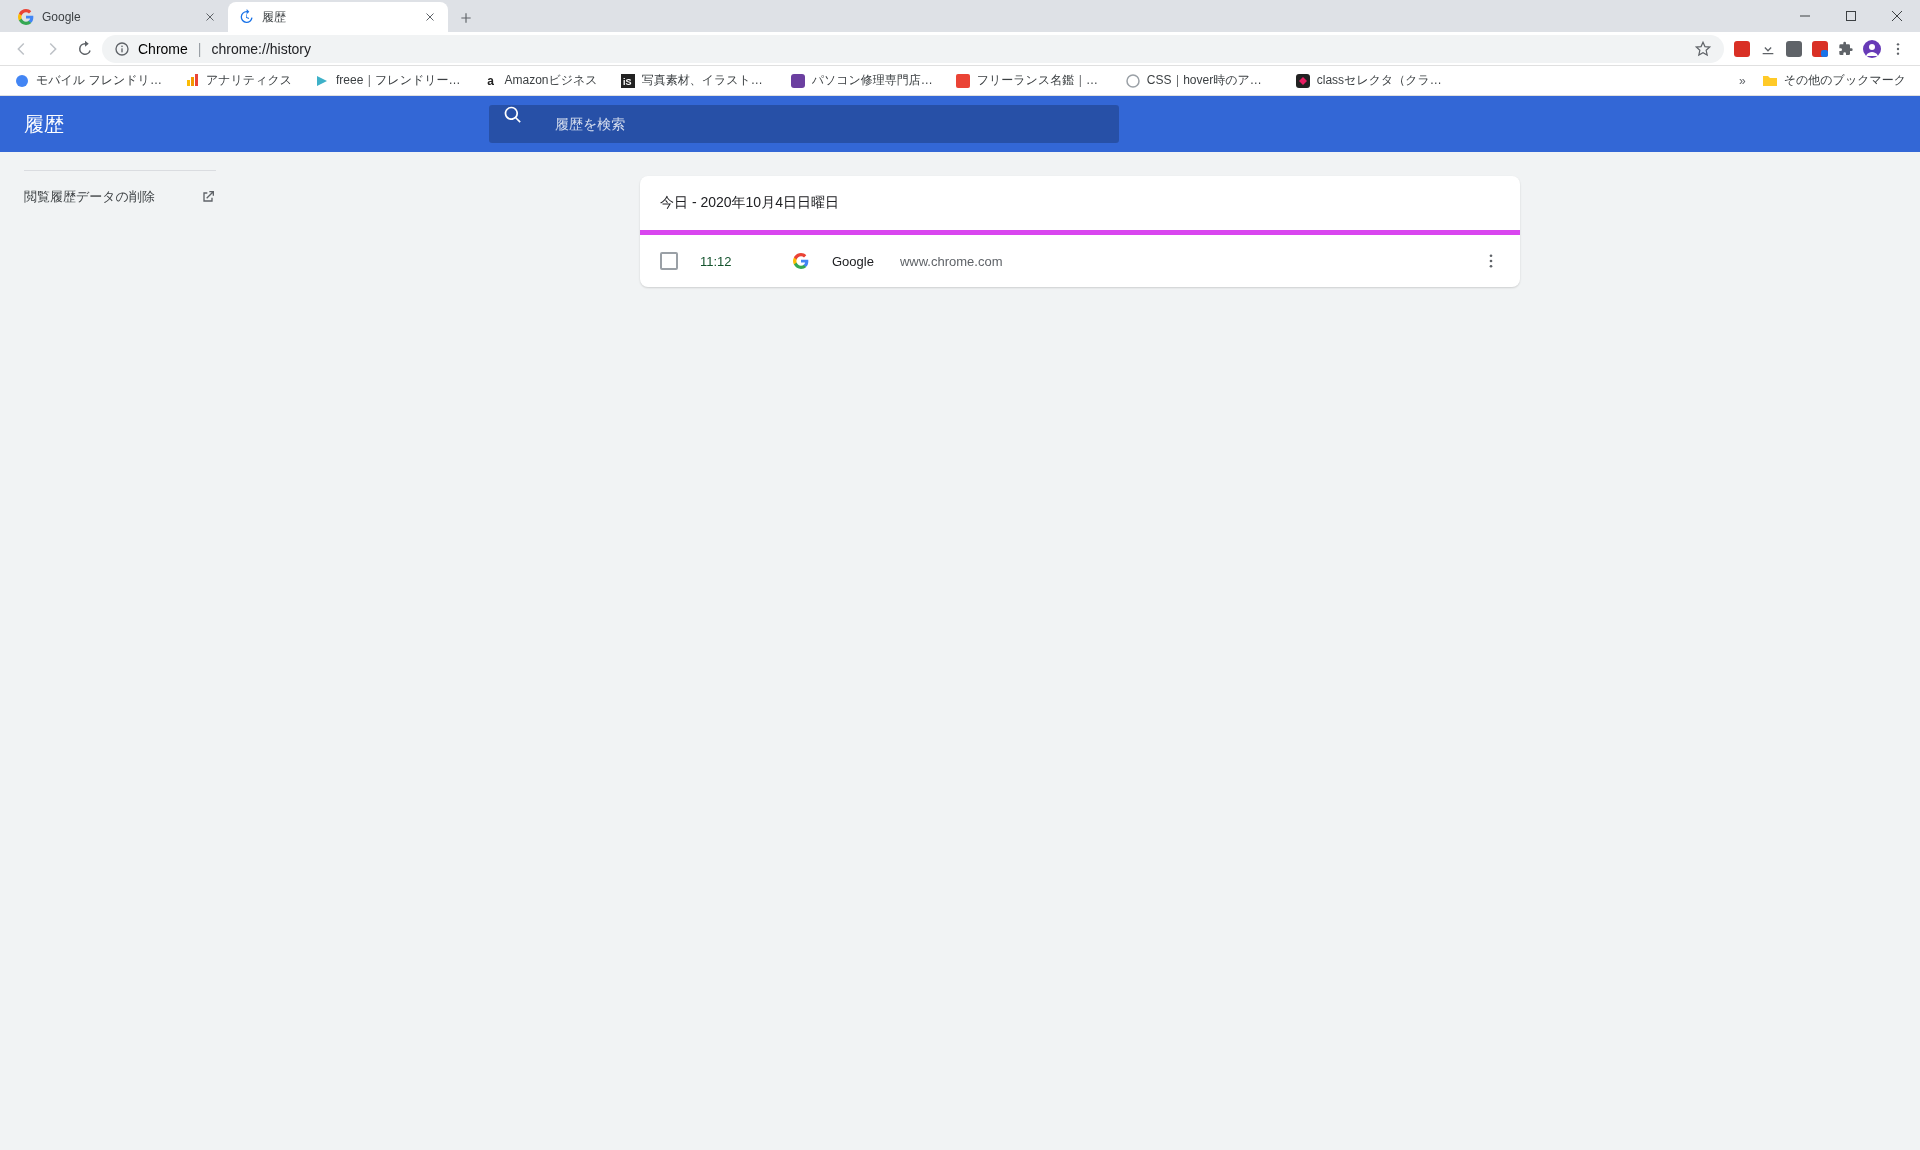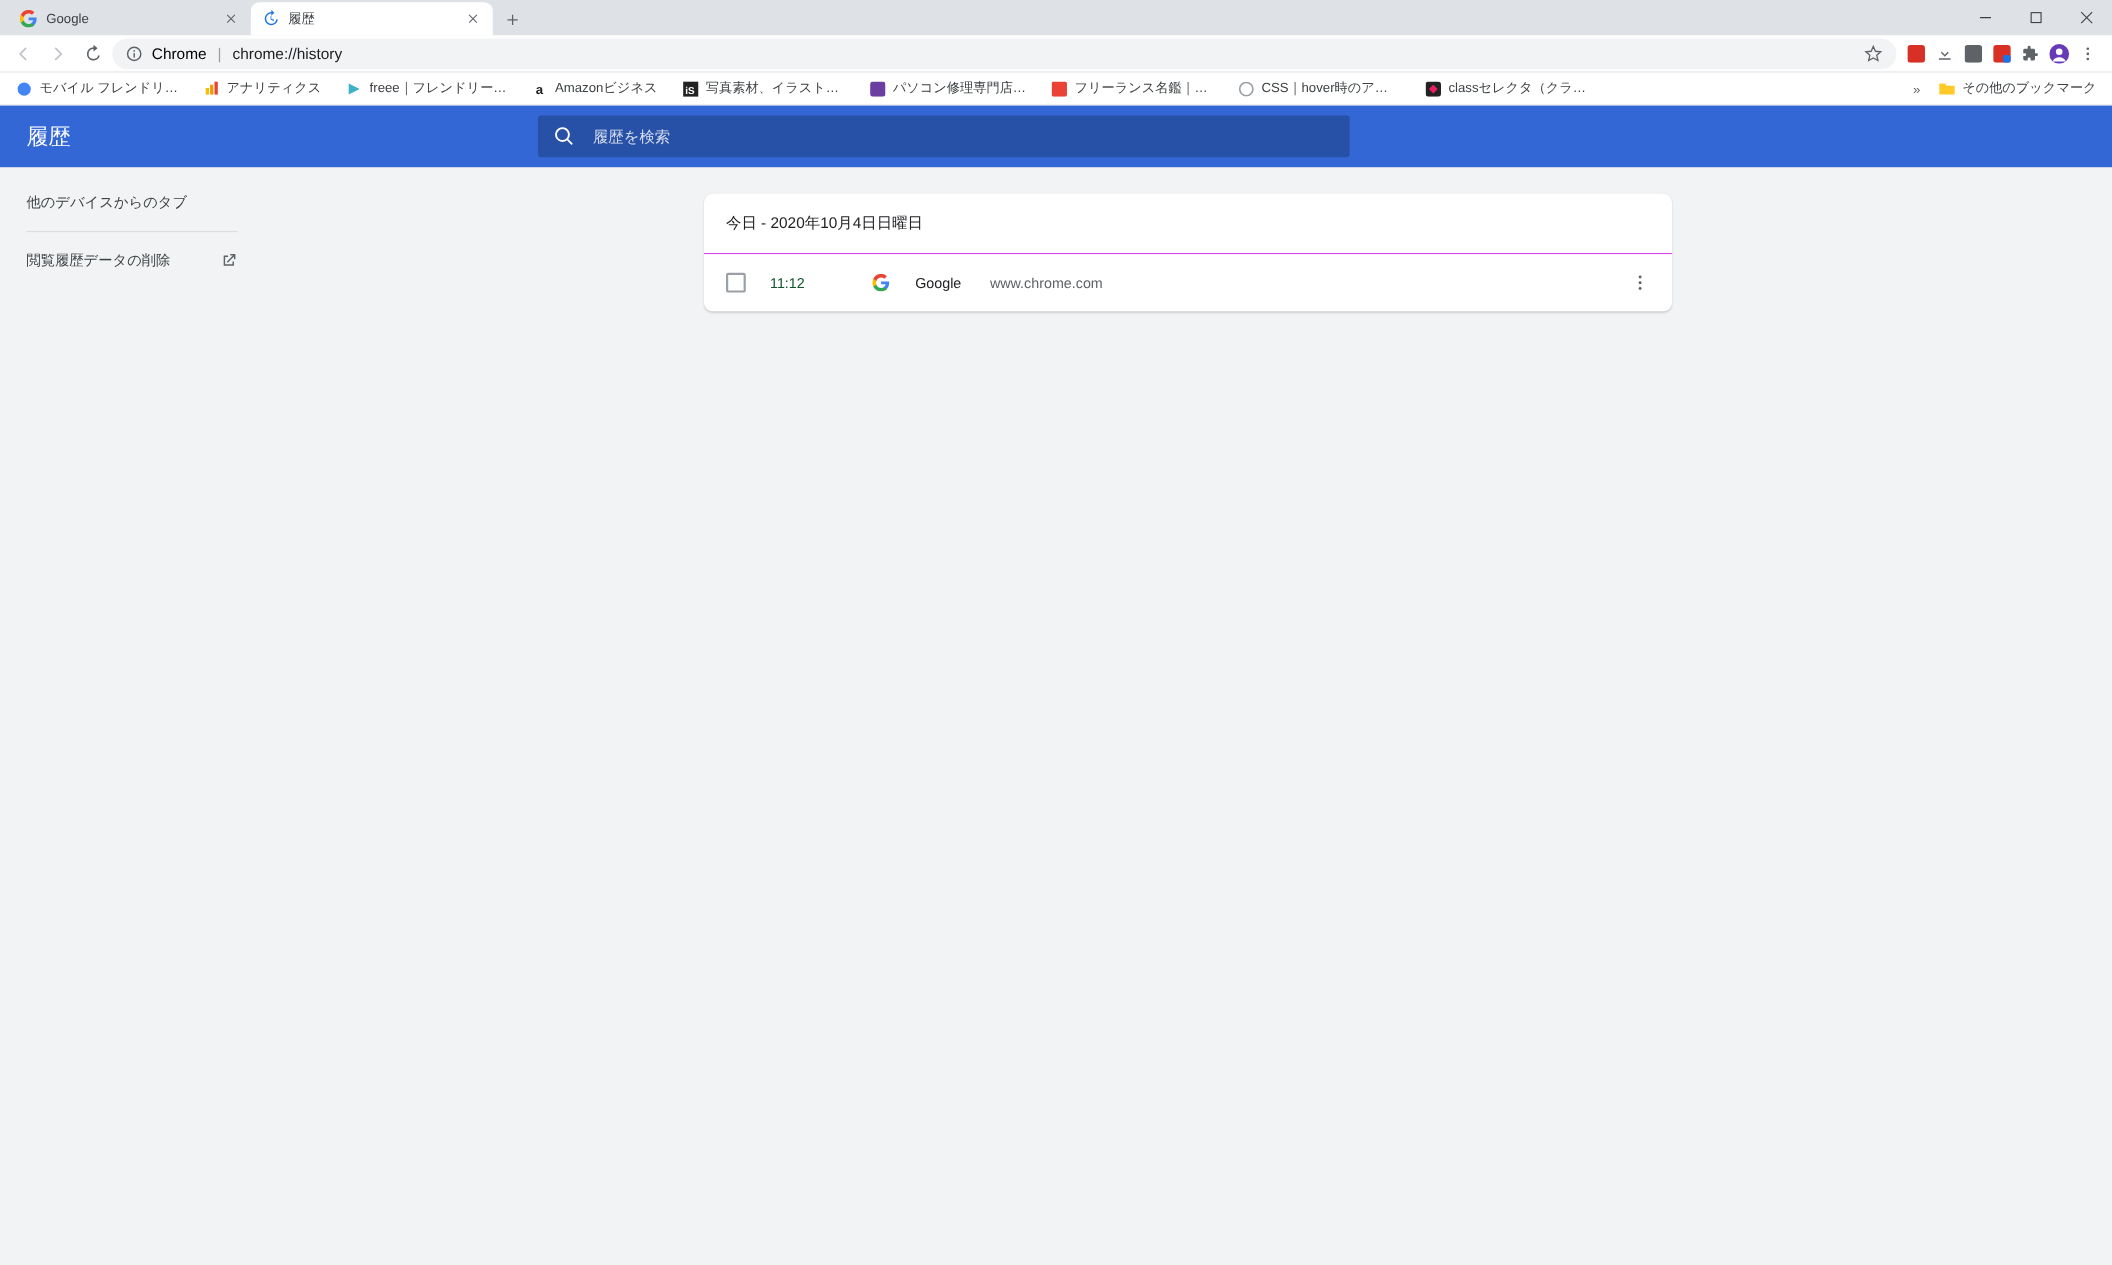--- a/index.html
+++ b/index.html
@@ -34,33 +34,33 @@
   .bookmarks { height: 30px; background: #fff; display: flex; align-items: center; padding: 0 8px; gap: 10px; border-bottom: 1px solid #e0e0e0; font-size: 12px; color: #3c4043; }
   .bm { display: flex; align-items: center; gap: 6px; padding: 4px 6px; cursor: pointer; border-radius: 4px; white-space: nowrap; max-width: 160px; }
   .bm .fav { width: 16px; height: 16px; display: flex; align-items: center; justify-content: center; flex-shrink: 0; }
   .bm .lbl { overflow: hidden; text-overflow: ellipsis; }
   .bm-overflow { margin-left: auto; display: flex; align-items: center; gap: 10px; }
 
   
   .app { height: calc(1150px - 32px - 34px - 30px); background: #f1f3f4; display: flex; flex-direction: column; }
   .app-header { height: 56px; background: #3367d6; color: #fff; display: flex; align-items: center; padding: 0 24px; }
   .app-title { font-size: 20px; width: 465px; }
-  .search-wrap { width: 738px; height: 38px; background: rgba(0,0,0,0.22); border-radius: 3px; display: flex; align-items: center; padding: 0 14px; gap: 16px; }
+  .search-wrap { width: 630px; height: 38px; background: rgba(0,0,0,0.22); border-radius: 3px; display: flex; padding: 0 14px; gap: 32px; }
   .search-wrap input { background: transparent; border: none; outline: none; color: #fff; font-size: 14px; flex: 1; }
   .search-wrap input::placeholder { color: rgba(255,255,255,0.8); }
 
   .app-body { flex: 1; display: flex; }
   .sidebar { width: 240px; padding: 12px 0; }
   .side-item { height: 40px; display: flex; align-items: center; padding: 0 24px; font-size: 13px; color: #3c4043; cursor: pointer; justify-content: space-between; }
   .side-item.active { color: #3367d6; font-weight: 500; }
   .side-sep { height: 1px; background: #dadce0; margin: 6px 24px; }
 
   .content { flex: 1; display: flex; justify-content: center; padding-top: 24px; }
   .card { width: 880px; background: #fff; border-radius: 8px; box-shadow: 0 1px 2px rgba(0,0,0,0.15); overflow: hidden; align-self: flex-start; }
-  .card-head { padding: 18px 20px; font-size: 14px; font-weight: 500; border-bottom: 1px solid #d946ef; }
+  .card-head { padding: 18px 20px; font-size: 14px; font-weight: 500; border-bottom: 5px solid #d946ef; }
   .row { height: 52px; display: flex; align-items: center; padding: 0 20px; gap: 22px; font-size: 13px; }
   .row .chk { width: 18px; height: 18px; border: 2px solid #9aa0a6; border-radius: 2px; cursor: pointer; }
   .row .time { color: #14532d; width: 70px; }
   .row .fav { width: 18px; height: 18px; display: flex; align-items: center; justify-content: center; }
   .row .name { color: #202124; margin-right: 4px; }
   .row .domain { color: #5f6368; }
   .row .more { margin-left: auto; color: #5f6368; cursor: pointer; }
 
   svg { display: block; }
 </style>
@@ -293,23 +293,20 @@
     <div class="app-title">履歴</div>
     <div class="search-wrap">
       <svg viewBox="0 0 24 24" width="20" height="20">
           <path fill="#fff" d="M10 2a8 8 0 1 0 4.9 14.3l5 5 1.4-1.4-5-5A8 8 0 0 0 10 2zm0 2a6 6 0 1 1 0 12 6 6 0 0 1 0-12z"></path>
         </svg>
       <input type="text" placeholder="履歴を検索" style="">
     </div>
   </div>
   <div class="app-body">
     <div class="sidebar">
-      <div class="side-item">
-        <span>他のデバイスからのタブ</span>
-      </div>
       <div class="side-sep"></div>
       <div class="side-item">
         <span>閲覧履歴データの削除</span>
         <svg viewBox="0 0 24 24" width="16" height="16">
             <path fill="#5f6368" d="M14 3h7v7h-2V6.4l-8.3 8.3-1.4-1.4L17.6 5H14V3zM5 5h6v2H7v10h10v-4h2v6H5V5z"></path>
           </svg>
       </div>
     </div>
     <div class="content">
       <div class="card">

